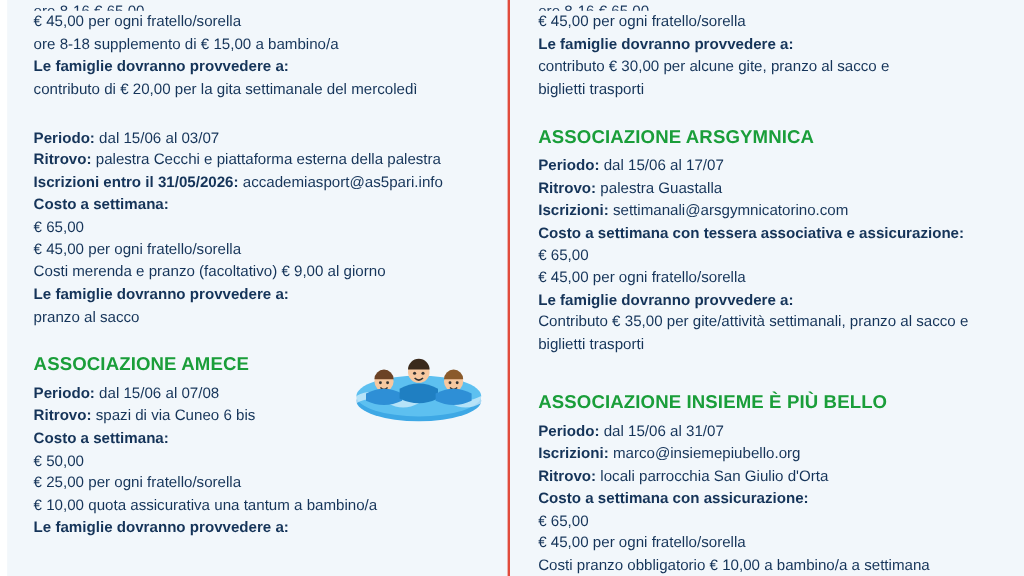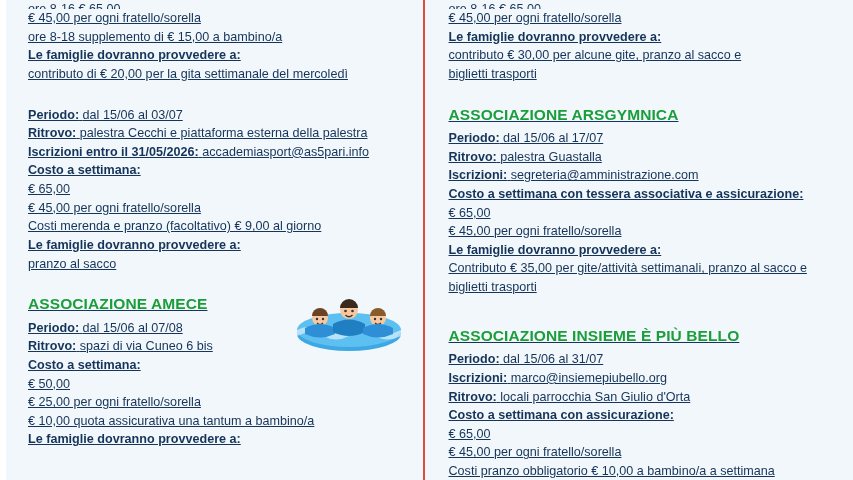--- a/index.html
+++ b/index.html
@@ -46,21 +46,20 @@
   .edge {
     position: absolute;
     left: 0;
     top: 0;
     bottom: 0;
     width: 6px;
     background: #ffffff;
   }
   .block {
     margin-bottom: 11px;
-    text-decoration: underline;
   }
   .assoc-title {
     font-weight: bold;
     font-size: 15.5px;
     color: #1a9e3a;
     letter-spacing: .1px;
     margin: 0 0 5px 0;
     line-height: 1.2;
   }
   .line {
@@ -198,21 +197,21 @@
       <div class="line">
         <span class="lab">Periodo:</span>
         <span>dal 15/06 al 17/07</span>
       </div>
       <div class="line">
         <span class="lab">Ritrovo:</span>
         <span>palestra Guastalla</span>
       </div>
       <div class="line">
         <span class="lab">Iscrizioni:</span>
-        <span>segreteria@amministrazione.com</span>
+        <span>settimanali@arsgymnicatorino.com</span>
       </div>
       <div class="line lab">Costo a settimana con tessera associativa e assicurazione:</div>
       <div class="line">€ 65,00</div>
       <div class="line">€ 45,00 per ogni fratello/sorella</div>
       <div class="line lab">Le famiglie dovranno provvedere a:</div>
       <div class="line">Contributo € 35,00 per gite/attività settimanali, pranzo al sacco e</div>
       <div class="line">biglietti trasporti</div>
     </div>
 
     <div class="block" style="margin-top:30px;">

